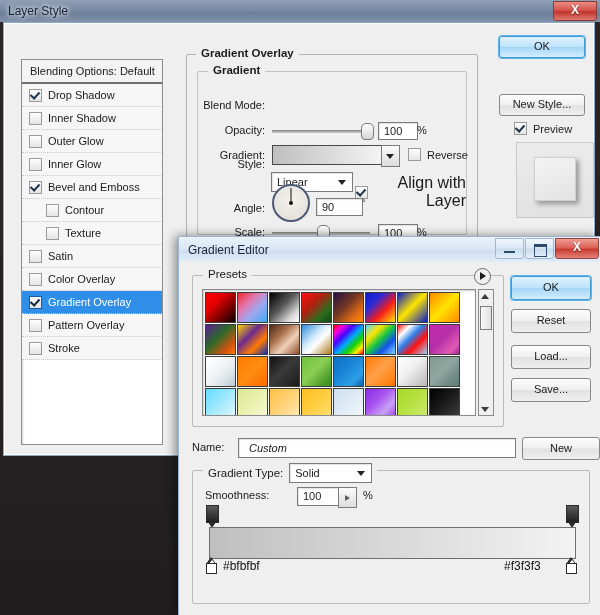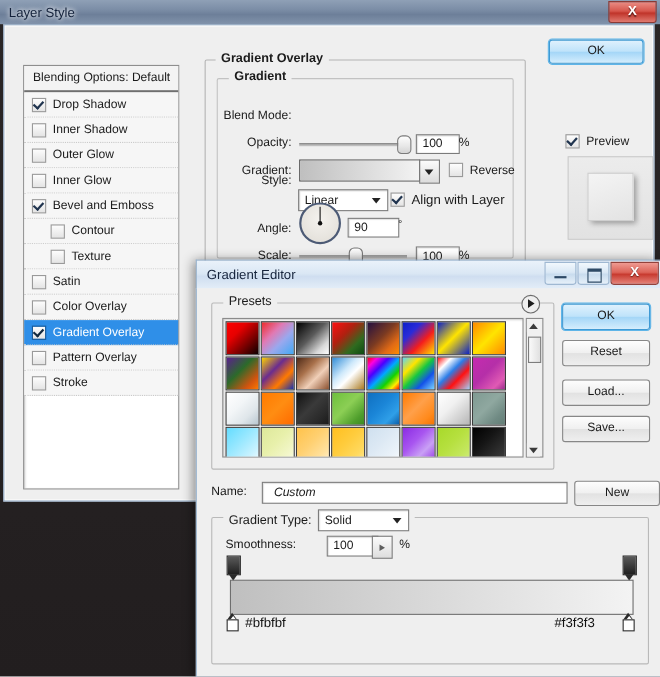--- a/index.html
+++ b/index.html
@@ -512,40 +512,41 @@
             <span style="font-size:11px;">Reverse</span>
           </div>
 
           <div class="fld lbl" style="left:-3px; top:86px; width:70px;">Style:</div>
           <div class="combo" style="position:absolute; left:73px; top:100px; width:75px;">
             <span>Linear</span>
             <span class="arrow"></span>
           </div>
           <div style="position:absolute; left:157px; top:102px; display:flex; align-items:center;">
             <span class="cbx on" id="cb-align"></span>
-            <span style="font-size:12px;">Align with Layer</span>
+            <span style="font-size:16px;text-align:right;">Align with Layer</span>
           </div>
 
           <div class="fld lbl" style="left:-3px; top:130px; width:70px;">Angle:</div>
           <div class="dial" style="left:74px; top:112px;">
             <div class="needle"></div>
             <div class="hub"></div>
           </div>
           <div class="txtbox" style="position:absolute; left:118px; top:126px; width:40px;">90</div>
           <div class="fld" style="left:164px; top:126px; font-size:9px;">°</div>
 
           <div class="fld lbl" style="left:-3px; top:154px; width:70px;">Scale:</div>
           <div class="slider-track" style="left:74px; top:160px; width:98px;"></div>
           <div class="slider-knob" style="left:119px; top:153px;"></div>
           <div class="txtbox" style="position:absolute; left:180px; top:152px; width:33px;">100</div>
           <div class="fld" style="left:219px; top:154px;">%</div>
         </div>
       </div>
 
       <div class="btn primary" style="position:absolute; left:495px; top:13px; width:84px; height:20px; line-height:19px;">OK</div>
+      <div class="btn" style="position:absolute; left:495px; top:71px; width:84px; height:20px; line-height:19px;">New Style...</div>
 
       <div style="position:absolute; left:510px; top:99px; display:flex; align-items:center;">
         <span class="cbx on" id="cb-preview"></span>
         <span style="font-size:11px;">Preview</span>
       </div>
 
       <div class="preview-box" style="left:512px; top:119px; width:76px; height:74px;">
         <div class="preview-chip"></div>
       </div>
     </div>

